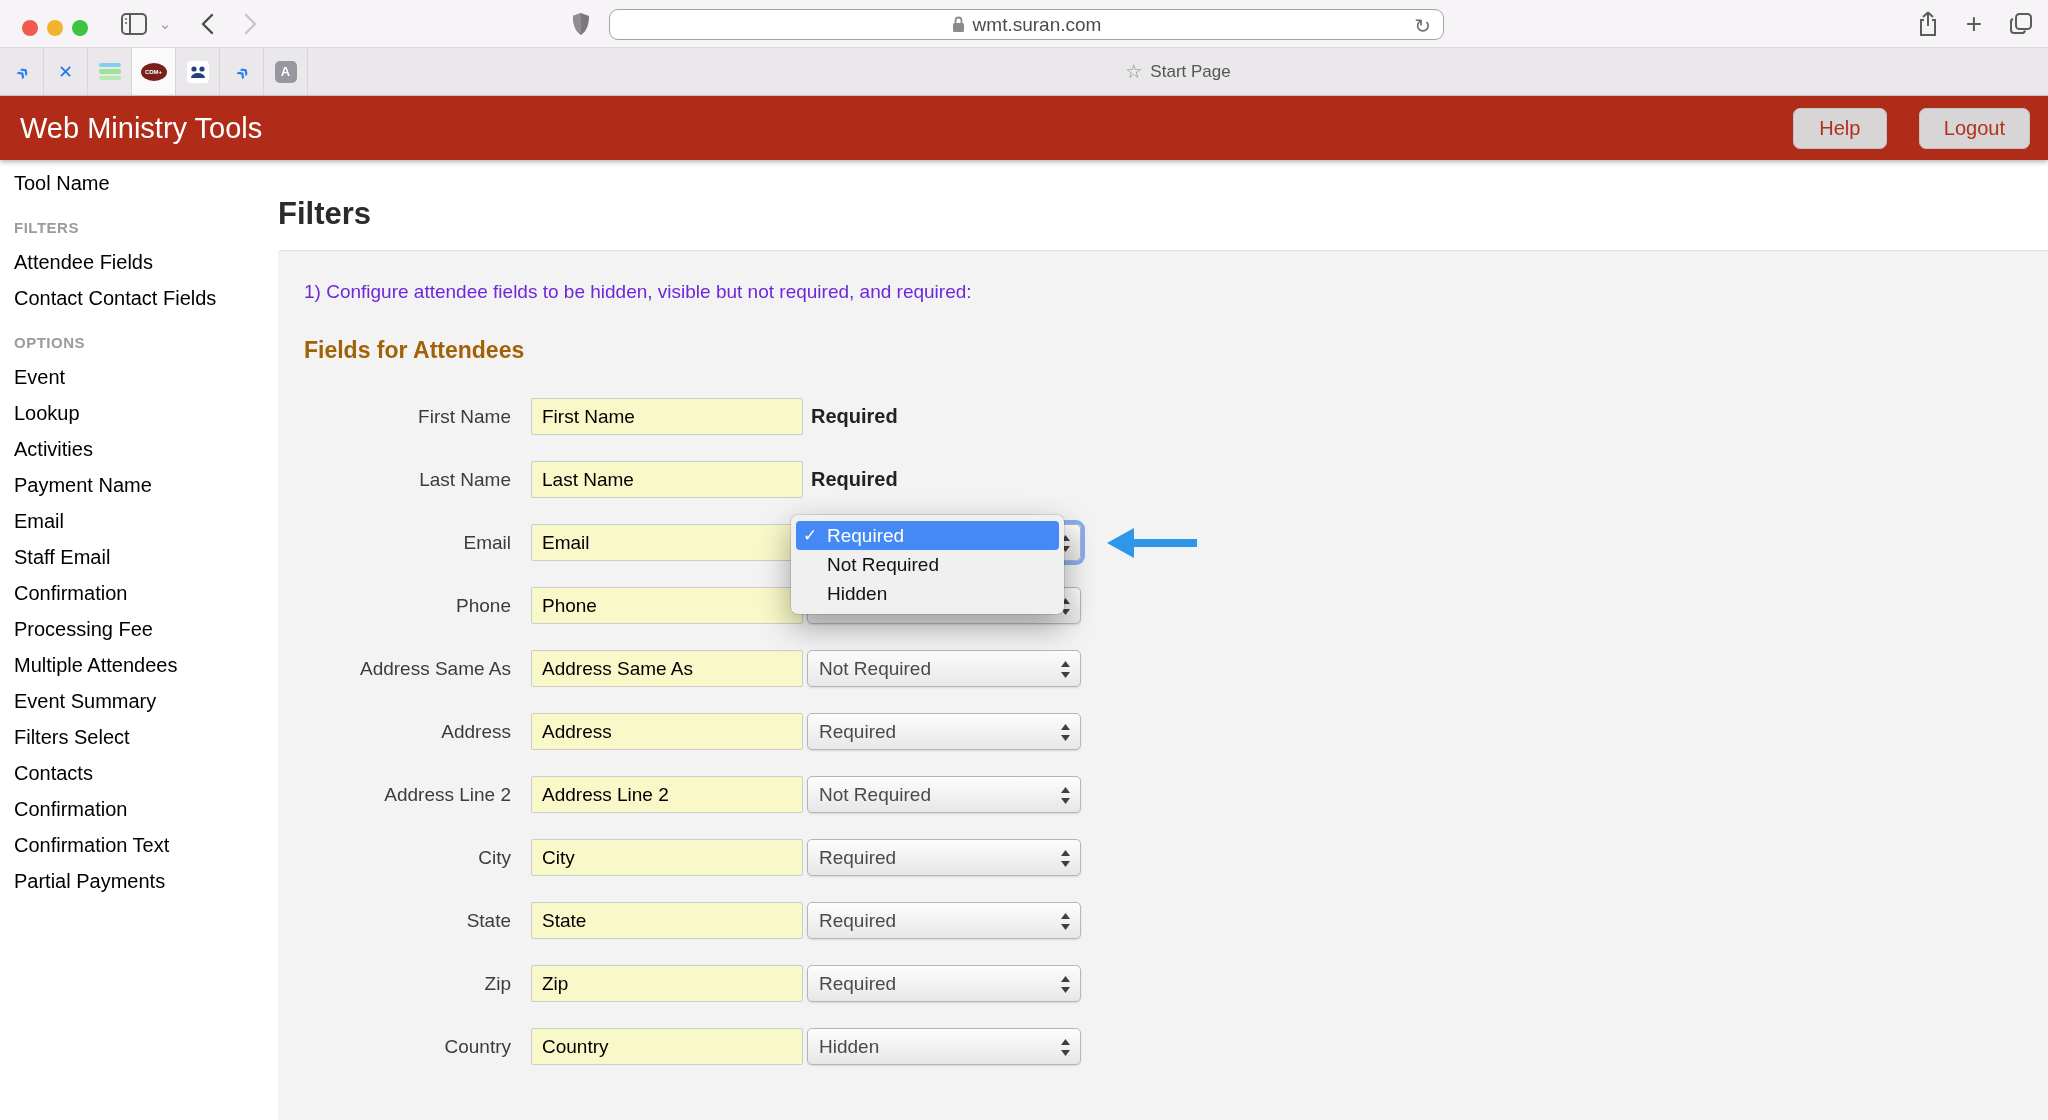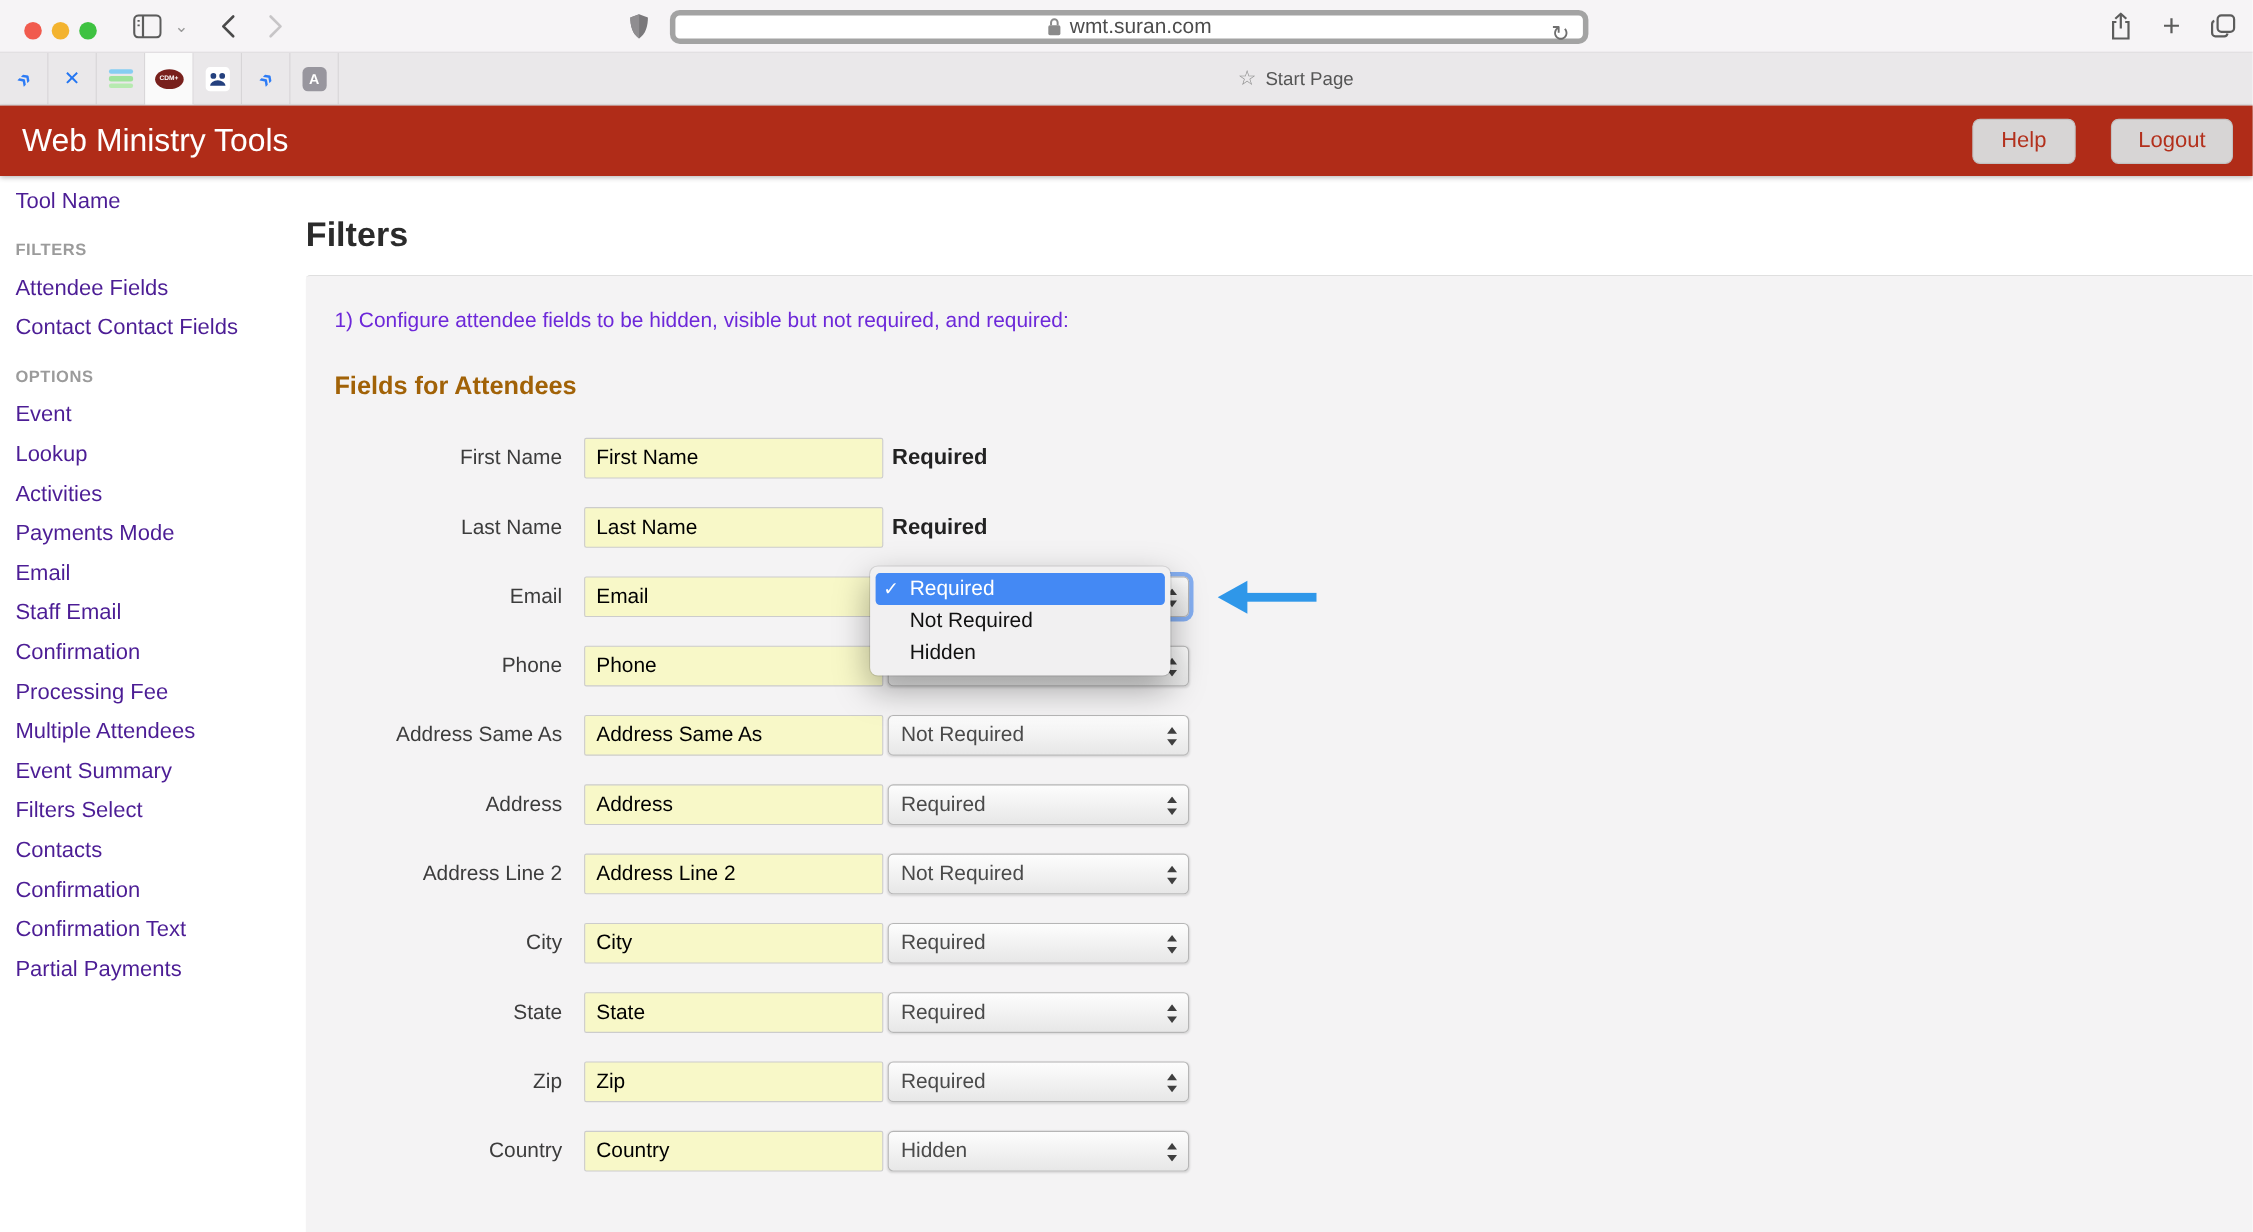--- a/index.html
+++ b/index.html
@@ -8,21 +8,21 @@
 
   
   .toolbar { position:relative; height:48px; background:#f6f4f6; border-bottom:1px solid #dcdadc; }
   .traffic { position:absolute; top:20px; width:16px; height:16px; border-radius:50%; }
   .t-red { left:22px; background:#f15b4e; }
   .t-yellow { left:47px; background:#f3b32f; }
   .t-green { left:72px; background:#3ec241; }
   .tb-ic { position:absolute; top:0; height:48px; display:flex; align-items:center; justify-content:center; color:#5c5c5c; }
   .chev-sm { font-size:15px; color:#9a9a9a; }
   .url-field { position:absolute; left:609px; top:9px; width:835px; height:31px; background:#fff;
-    border:5px solid #a3a3a3; border-radius:9px; display:flex; align-items:center; justify-content:center;
+    border:1px solid #a3a3a3; border-radius:9px; display:flex; align-items:center; justify-content:center;
     font-size:19px; color:#4c4c4c; }
   .url-reload { position:absolute; right:12px; top:4px; font-size:20px; color:#6f6f6f; }
   .plus-ic { font-size:28px; font-weight:300; }
 
   
   .tabbar { height:48px; background:#eae8ea; border-bottom:1px solid #d2d0d2; display:flex; }
   .pintab { width:44px; height:100%; border-right:1px solid #d7d5d7; display:flex; align-items:center; justify-content:center; }
   .pintab.active { background:#fafafa; }
   .bigtab { flex:1; display:flex; align-items:center; justify-content:center; gap:8px; color:#555; font-size:17px; }
   .star { color:#8a8a8a; font-size:19px; }
@@ -41,21 +41,21 @@
   .app-title { color:#fff; font-size:29px; font-weight:500; margin-left:20px; }
   .hdr-btns { margin-left:auto; margin-right:18px; display:flex; gap:32px; }
   .hdr-btn { background:#d7d5d5; border:1px solid #c3c1c1; border-radius:7px; color:#b3301c; font-size:20px;
     padding:8px 24px; min-width:94px; text-align:center; cursor:pointer; font-family:inherit; }
 
   
   .content { display:flex; height:960px; }
   .sidebar { width:278px; padding:12px 0 0 14px; flex-shrink:0; }
   .tool-name { color:#b5301f; font-size:21px; margin-bottom:10px; }
   .side-head { color:#9b9b9b; font-size:15px; font-weight:bold; letter-spacing:.5px; margin:24px 0 15px; }
-  .side-item { color:#4c1d95; font-size:20px; margin-bottom:13px; cursor:pointer; }
+  .side-item { color:#000000; font-size:20px; margin-bottom:13px; cursor:pointer; }
 
   .main { flex:1; padding-top:36px; }
   .page-title { font-size:31px; font-weight:bold; color:#2b2b2b; }
   .panel { margin-top:18px; background:#f4f3f4; border-top:1px solid #dfdfdf; border-radius:4px 0 0 0;
     padding:30px 30px 40px 26px; min-height:843px; }
   .instruction { font-size:19px; color:#6d28d9; }
   .sub-title { font-size:23px; font-weight:bold; color:#a16207; margin-top:34px; }
 
   
   .form { margin-top:34px; }
@@ -195,21 +195,21 @@
     <div class="tool-name side-item">Tool Name</div>
 
     <div class="side-head">FILTERS</div>
     <div class="side-item">Attendee Fields</div>
     <div class="side-item">Contact Contact Fields</div>
 
     <div class="side-head">OPTIONS</div>
     <div class="side-item">Event</div>
     <div class="side-item">Lookup</div>
     <div class="side-item">Activities</div>
-    <div class="side-item">Payments Mode</div>
+    <div class="side-item">Payment Name</div>
     <div class="side-item">Email</div>
     <div class="side-item">Staff Email</div>
     <div class="side-item">Confirmation</div>
     <div class="side-item">Processing Fee</div>
     <div class="side-item">Multiple Attendees</div>
     <div class="side-item">Event Summary</div>
     <div class="side-item">Filters Select</div>
     <div class="side-item">Contacts</div>
     <div class="side-item">Confirmation</div>
     <div class="side-item">Confirmation Text</div>

